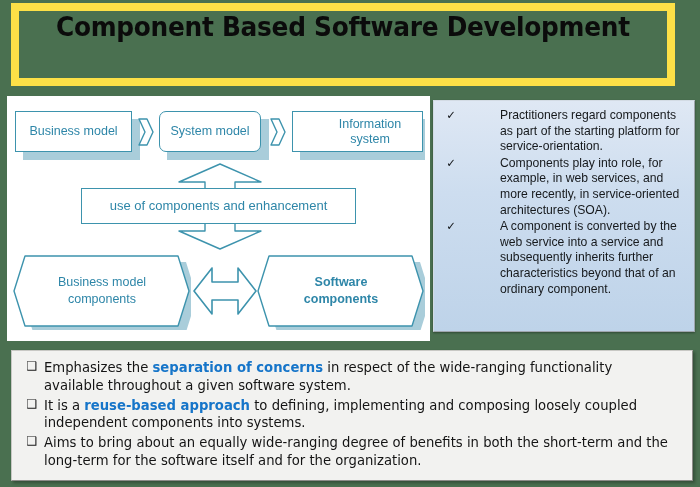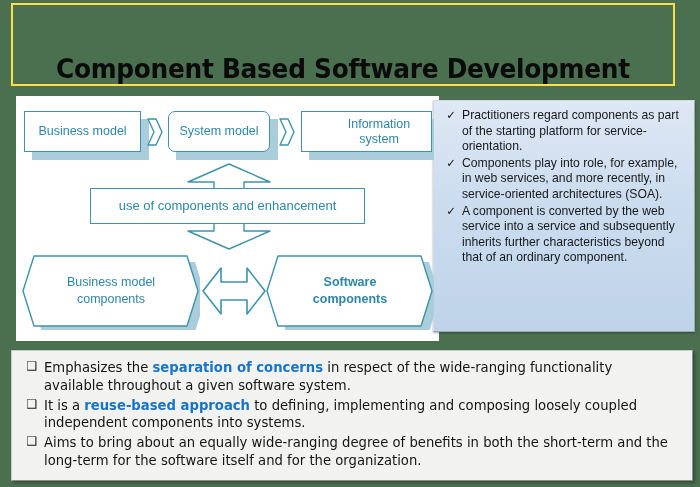--- a/index.html
+++ b/index.html
@@ -15,40 +15,40 @@
     font-family: "Liberation Sans", sans-serif;
   }
 
   
   #title-box {
     position: absolute;
     left: 11px;
     top: 3px;
     width: 664px;
     height: 83px;
-    border: 2px solid #fde047;
-    box-sizing: border-box;
-    display: flex;
-    align-items: flex-end;
+    border: 8px solid #fde047;
+    box-sizing: border-box;
+    display: flex;
+    align-items: flex-start;
     justify-content: center;
   }
   #title-text {
     font-family: "DejaVu Sans", sans-serif;
     font-size: 27px;
     font-weight: bold;
     color: #0b0b0b;
     letter-spacing: -0.3px;
     transform: scaleX(0.92);
     white-space: nowrap;
   }
 
   
   #diagram-panel {
     position: absolute;
-    left: 16px;
+    left: 7px;
     top: 96px;
     width: 423px;
     height: 245px;
     background: #ffffff;
     box-sizing: border-box;
   }
 
   .dbox {
     position: absolute;
     box-sizing: border-box;
@@ -142,21 +142,21 @@
     margin-bottom: 1px;
   }
   .rp-check {
     width: 22px;
     flex: 0 0 22px;
     text-align: center;
     font-size: 11.5px;
     color: #16191c;
     line-height: 1.28;
   }
-  .rp-text { flex: 1; }
+  .rp-text { flex: 1; margin-left: 38px; }
 
   
   #bottom-panel {
     position: absolute;
     left: 11px;
     top: 350px;
     width: 682px;
     height: 131px;
     box-sizing: border-box;
     background: #f2f2f0;

